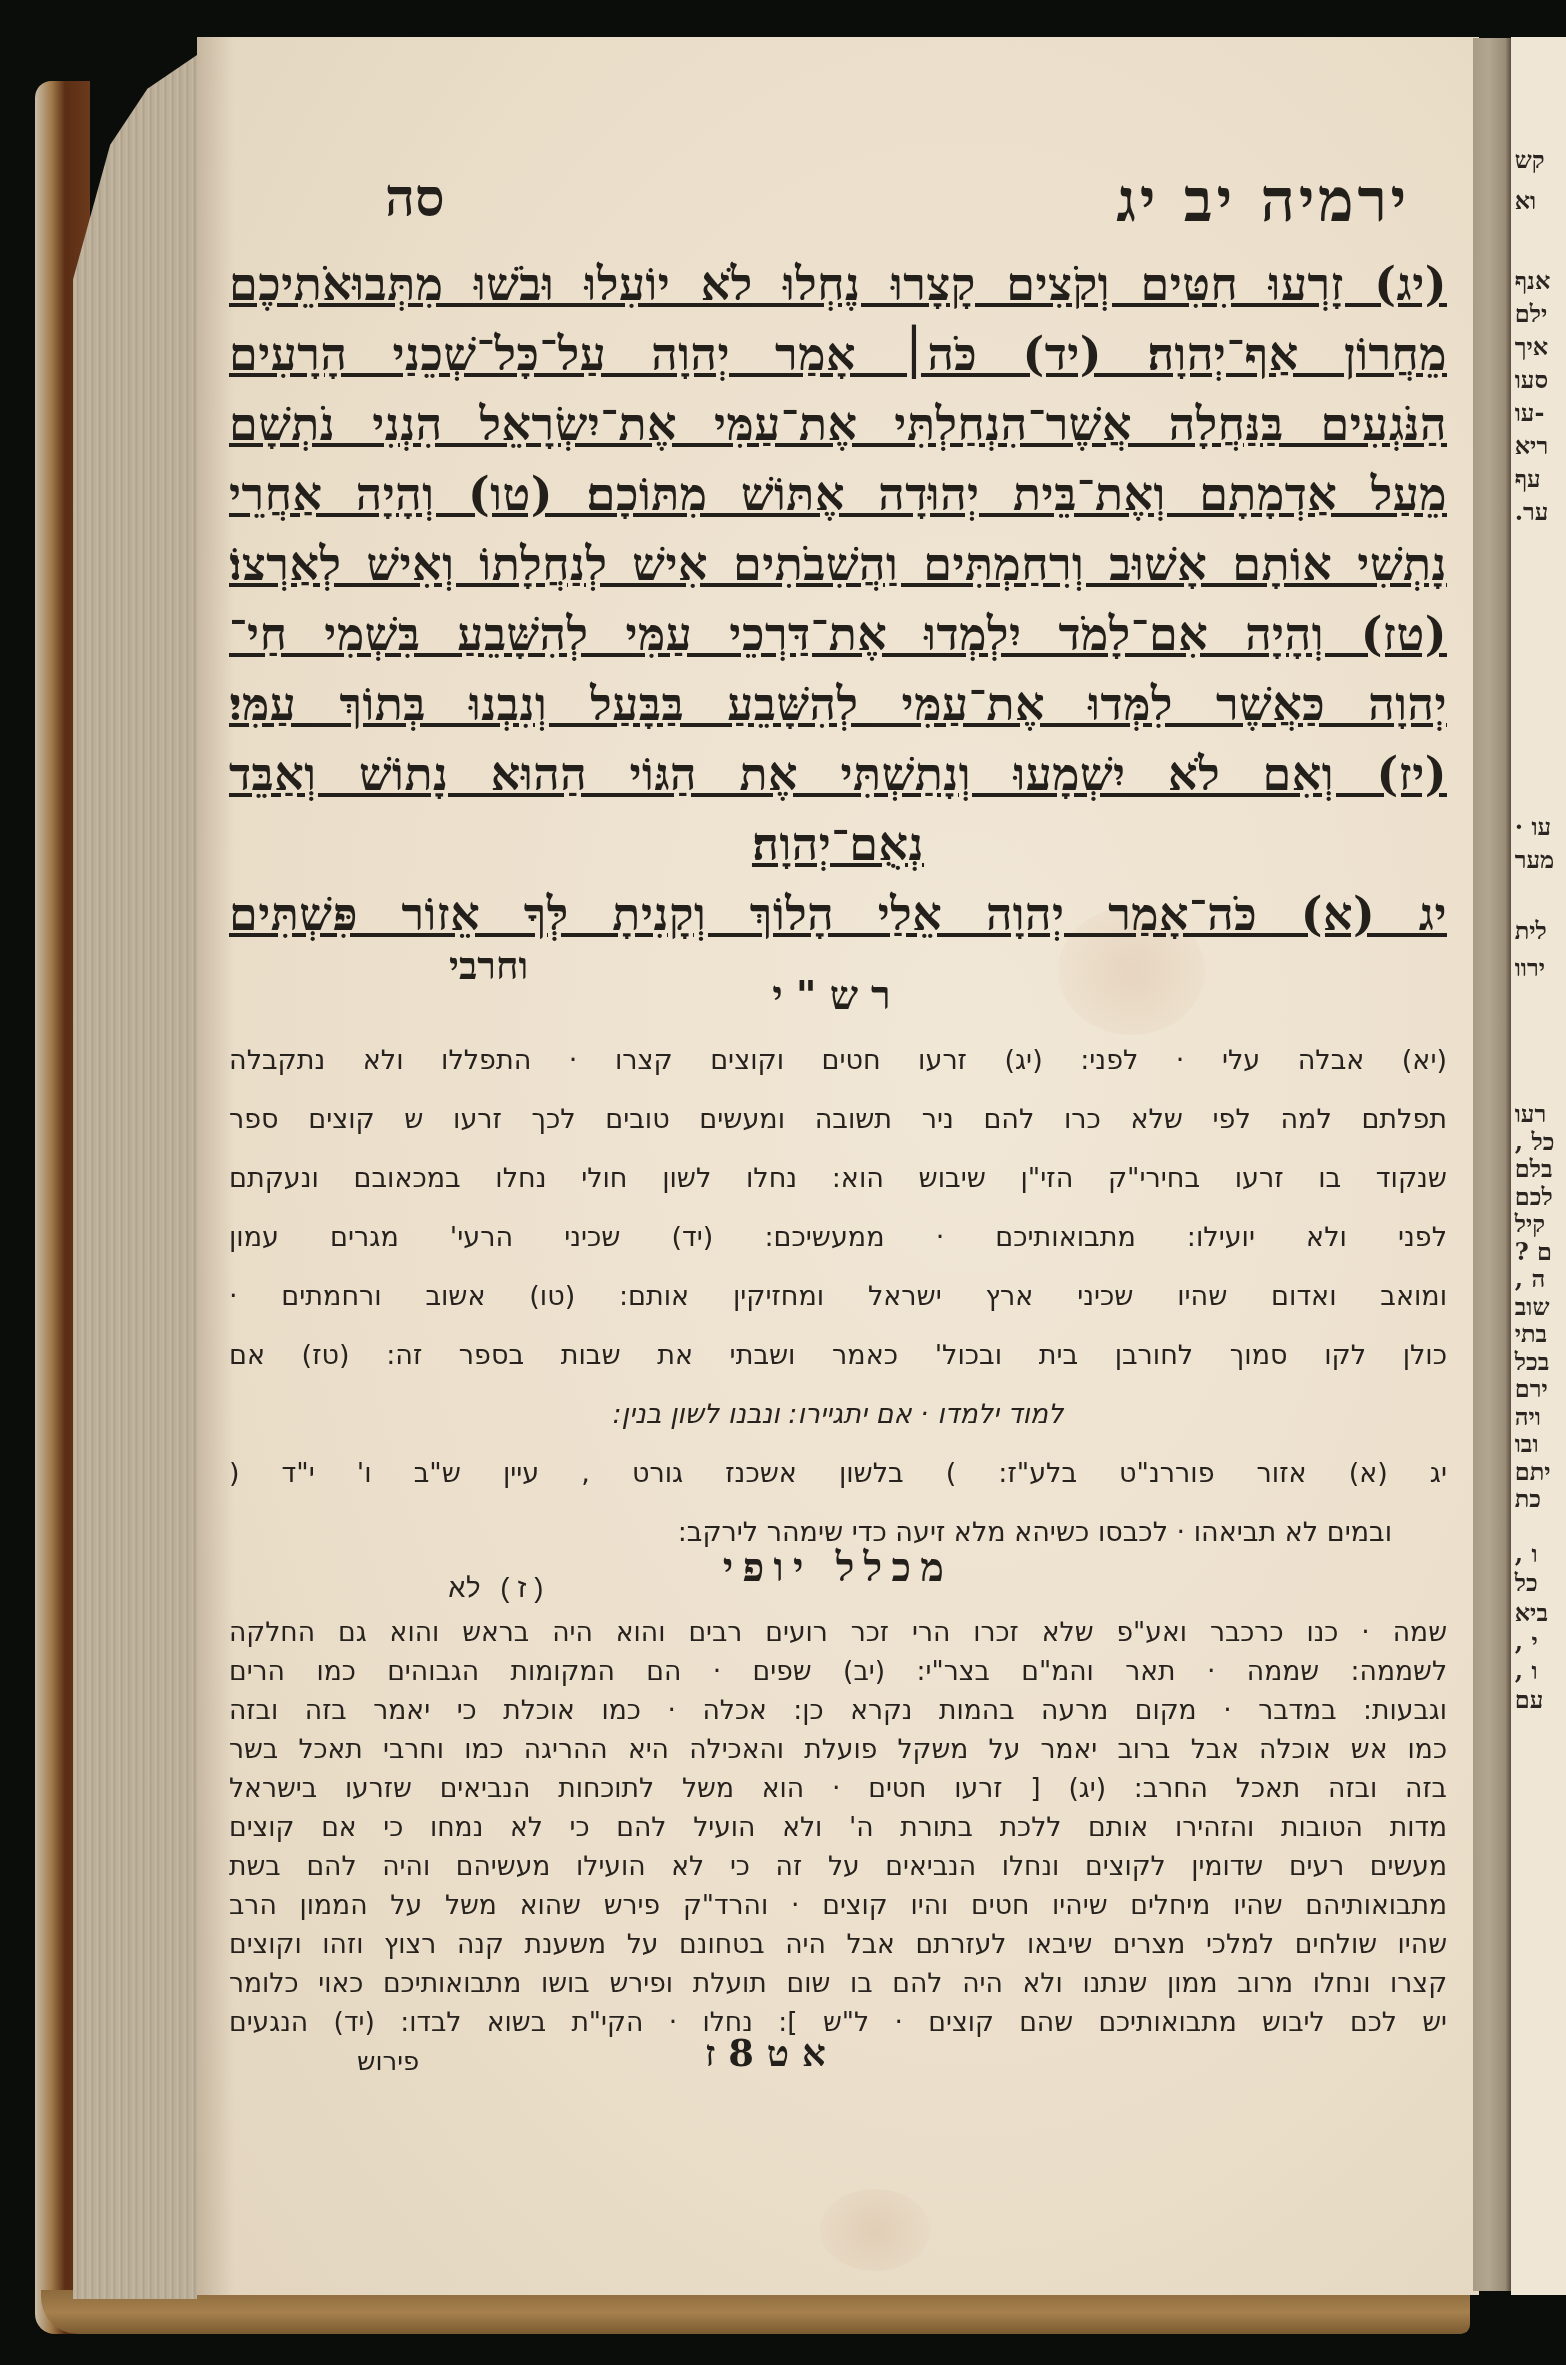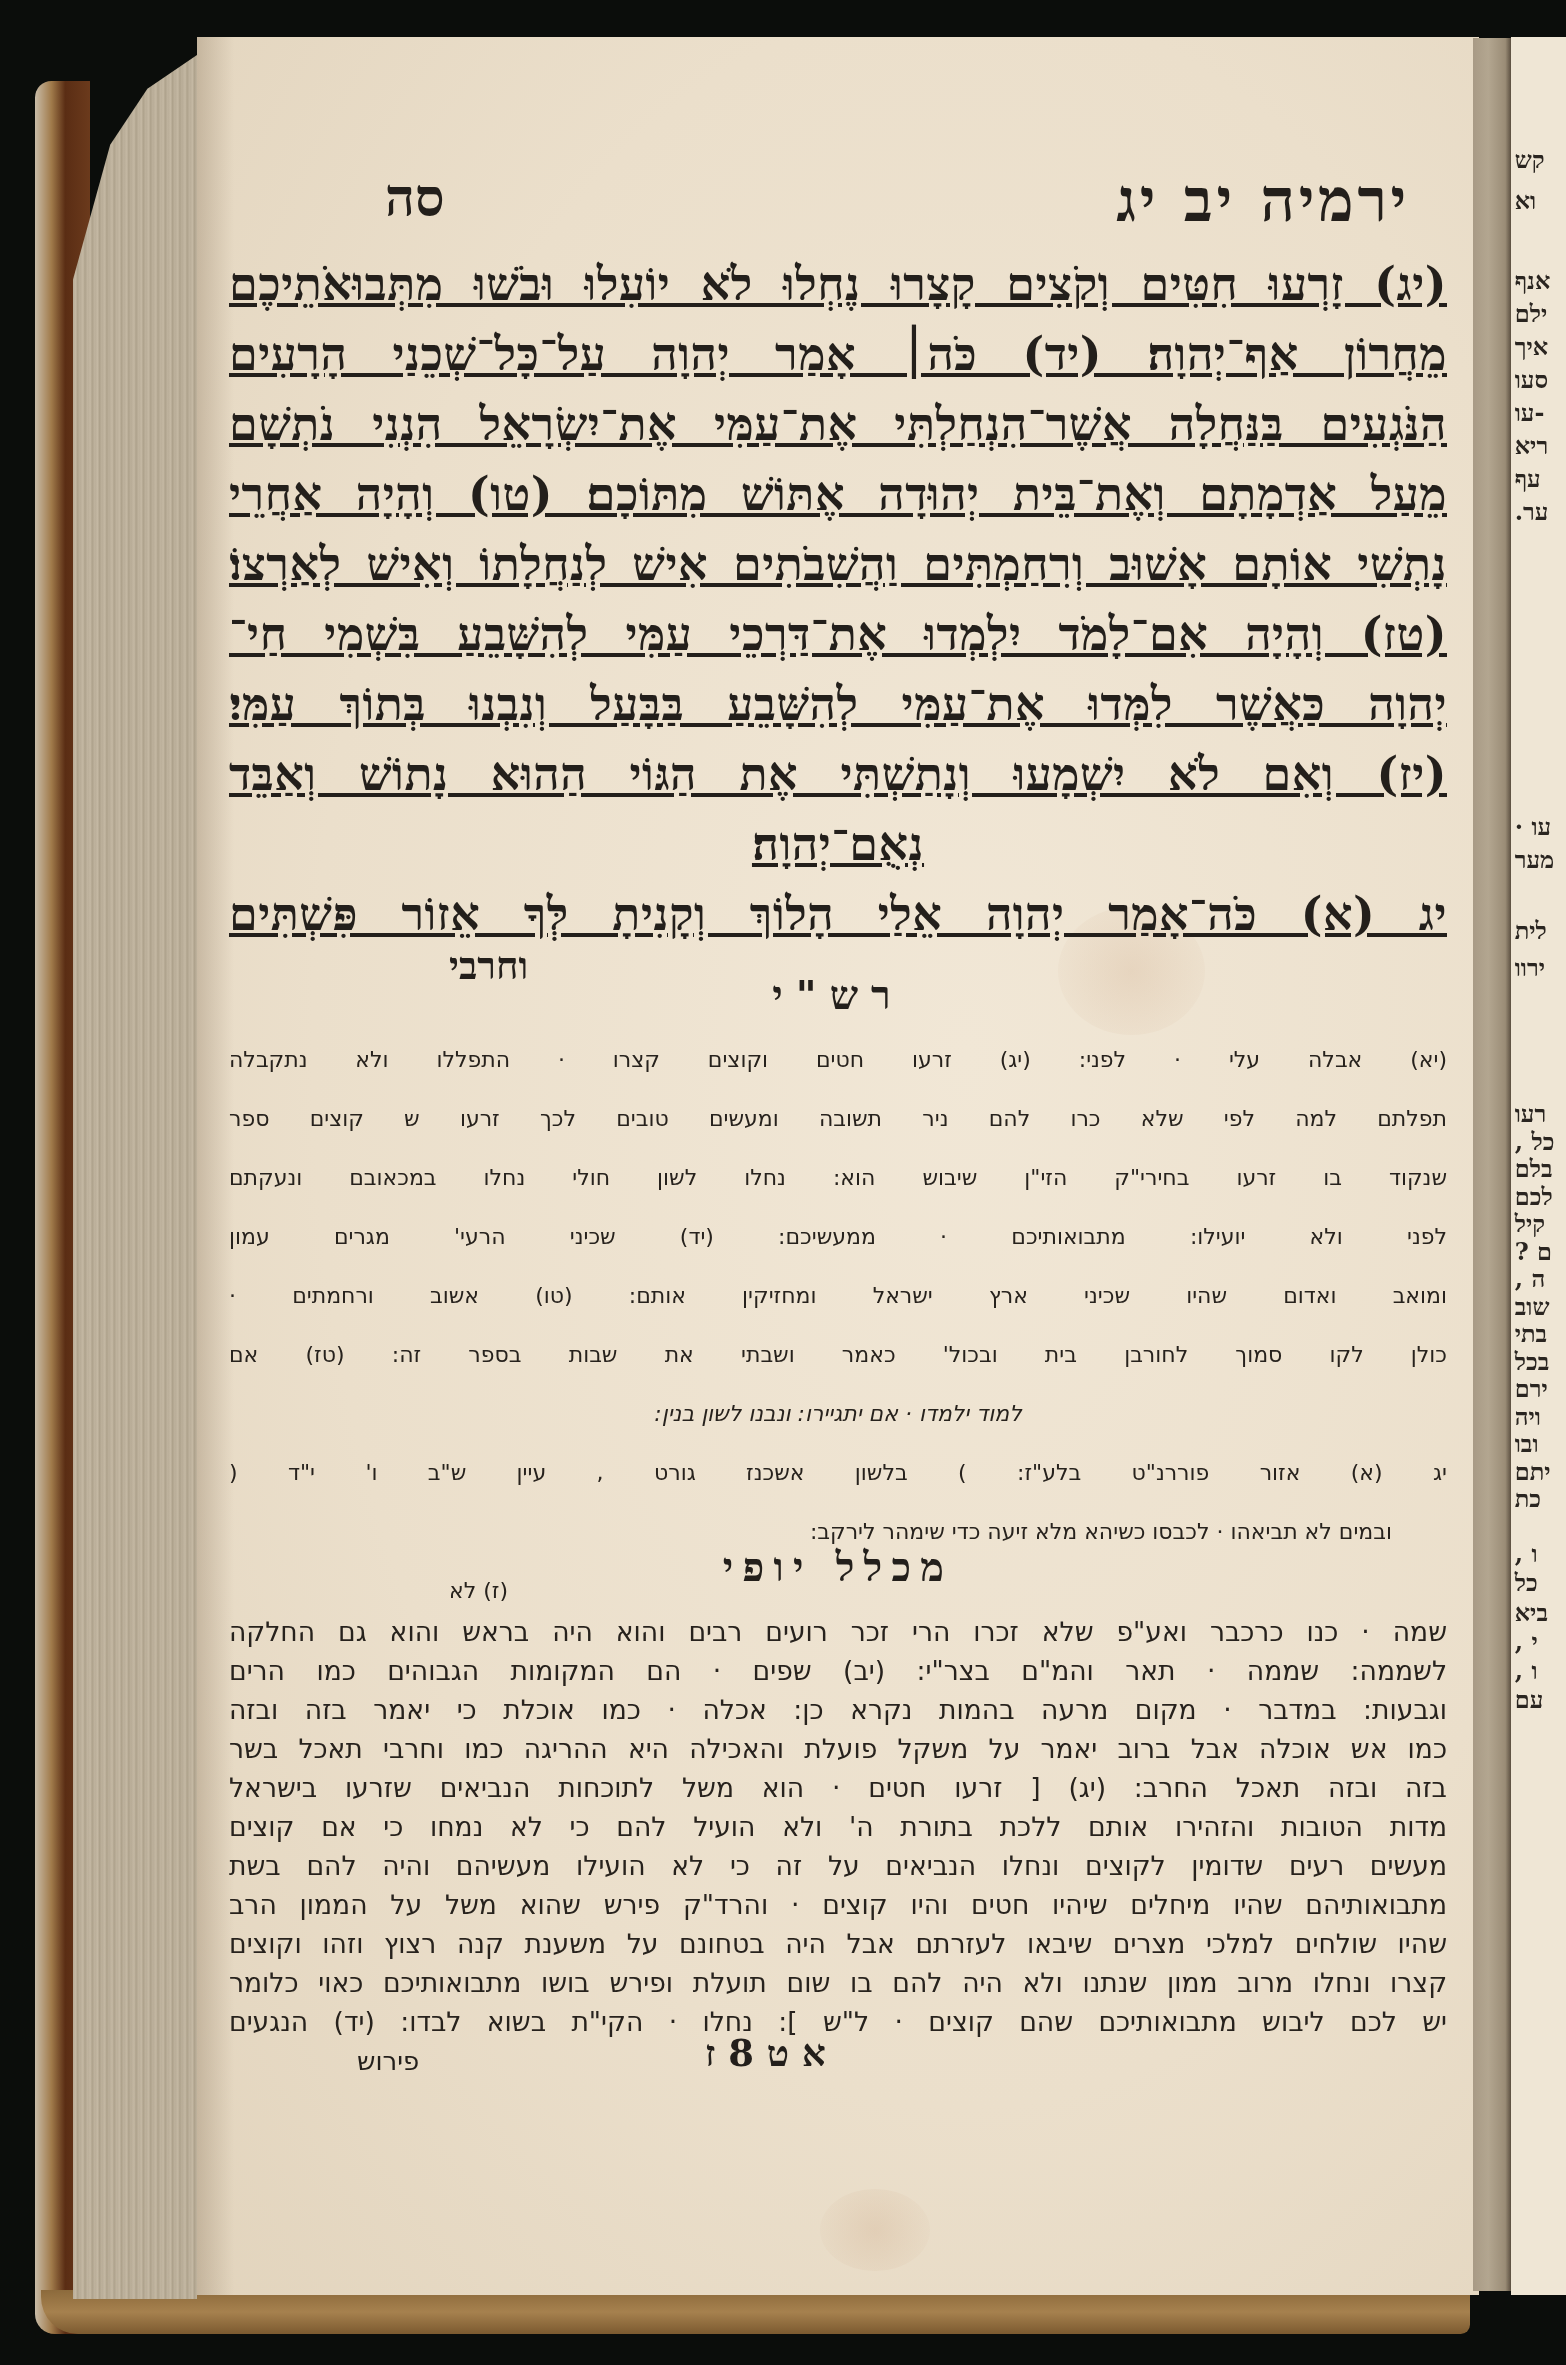--- a/index.html
+++ b/index.html
@@ -77,26 +77,26 @@
   }
   .section-title {
     position: absolute; left: 0; width: 1218px; text-align: center;
     font-size: 40px; font-weight: bold; letter-spacing: 13px;
   }
   .rashi-title { top: 806px; }
 
   .rashi-block { position: absolute; top: 865px; right: 0; width: 1218px; }
   .rline {
     font-family: "DejaVu Sans", "Liberation Sans", sans-serif;
-    font-size: 22px; line-height: 59px; white-space: nowrap;
+    font-size: 27px; line-height: 59px; white-space: nowrap;
     text-align: justify; text-align-last: justify; color: #27221d;
   }
   .rline.indent-center { text-align: center; text-align-last: center; font-style: italic; }
   .rline.short { text-align-last: auto; padding-right: 55px; }
-  .rline.left-end { text-align: right; text-align-last: left; padding-left: 220px; }
+  .rline.left-end { text-align: right; text-align-last: left; padding-left: 220px; font-family: Liberation Mono, monospace; }
 
   .mikhlal-title { top: 1378px; letter-spacing: 9.2px; }
   .mikhlal-block { position: absolute; top: 1447px; right: 0; width: 1218px; }
   .mline {
     font-family: "DejaVu Sans", "Liberation Sans", sans-serif;
     font-size: 26.6px; line-height: 39px; white-space: nowrap;
     text-align: justify; text-align-last: justify; color: #27221d;
   }
 
   .footer {

